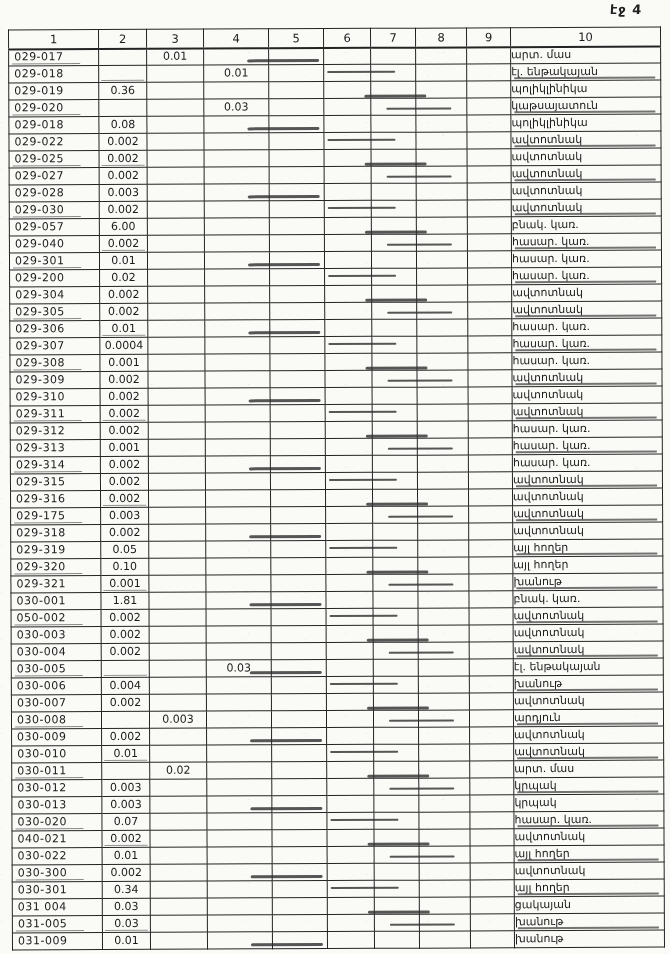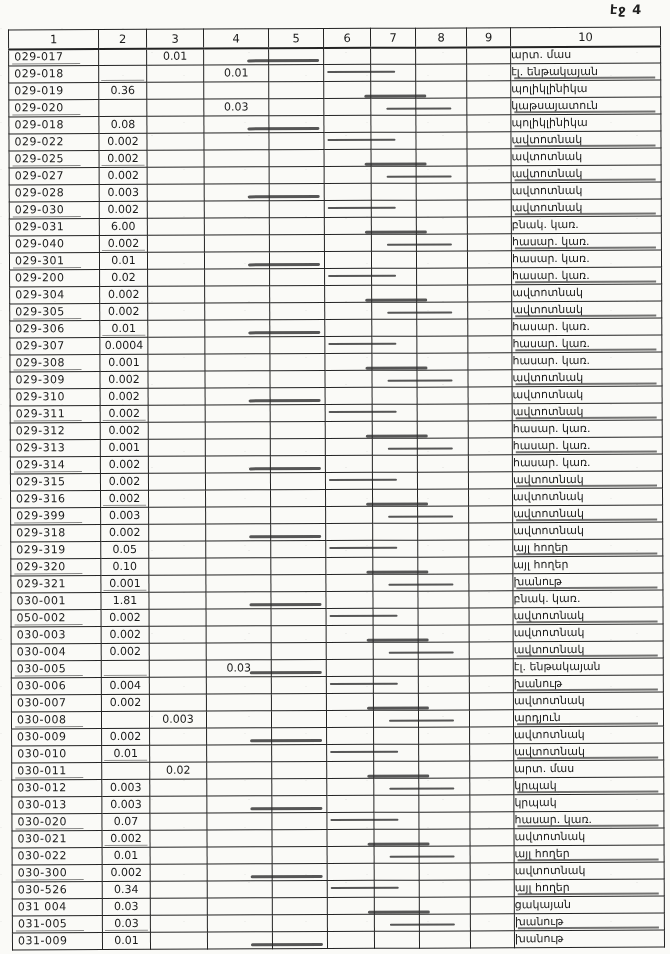--- a/index.html
+++ b/index.html
@@ -243,21 +243,21 @@
           <td class="c5"></td>
           <td class="c6">
             <i class="streak s1"></i>
           </td>
           <td class="c7"></td>
           <td class="c8"></td>
           <td class="c9"></td>
           <td class="c10"><span>ավտոտնակ</span></td>
         </tr>
         <tr>
-          <td class="c1"><span>029-031</span></td>
+          <td class="c1"><span>029-057</span></td>
           <td class="c2"><span>6.00</span></td>
           <td class="c3"></td>
           <td class="c4"></td>
           <td class="c5"></td>
           <td class="c6"></td>
           <td class="c7">
             <i class="streak s2"></i>
           </td>
           <td class="c8"></td>
           <td class="c9"></td>
@@ -481,21 +481,21 @@
           <td class="c5"></td>
           <td class="c6"></td>
           <td class="c7">
             <i class="streak s2"></i>
           </td>
           <td class="c8"></td>
           <td class="c9"></td>
           <td class="c10"><span>ավտոտնակ</span></td>
         </tr>
         <tr>
-          <td class="c1"><span>029-399</span></td>
+          <td class="c1"><span>029-175</span></td>
           <td class="c2"><span>0.003</span></td>
           <td class="c3"></td>
           <td class="c4"></td>
           <td class="c5"></td>
           <td class="c6"></td>
           <td class="c7"></td>
           <td class="c8">
             <i class="streak s3"></i>
           </td>
           <td class="c9"></td>
@@ -747,21 +747,21 @@
           <td class="c5"></td>
           <td class="c6">
             <i class="streak s1"></i>
           </td>
           <td class="c7"></td>
           <td class="c8"></td>
           <td class="c9"></td>
           <td class="c10"><span>հասար. կառ.</span></td>
         </tr>
         <tr>
-          <td class="c1"><span>030-021</span></td>
+          <td class="c1"><span>040-021</span></td>
           <td class="c2"><span>0.002</span></td>
           <td class="c3"></td>
           <td class="c4"></td>
           <td class="c5"></td>
           <td class="c6"></td>
           <td class="c7">
             <i class="streak s2"></i>
           </td>
           <td class="c8"></td>
           <td class="c9"></td>
@@ -789,21 +789,21 @@
           <td class="c5">
             <i class="streak s0"></i>
           </td>
           <td class="c6"></td>
           <td class="c7"></td>
           <td class="c8"></td>
           <td class="c9"></td>
           <td class="c10"><span>ավտոտնակ</span></td>
         </tr>
         <tr>
-          <td class="c1"><span>030-526</span></td>
+          <td class="c1"><span>030-301</span></td>
           <td class="c2"><span>0.34</span></td>
           <td class="c3"></td>
           <td class="c4"></td>
           <td class="c5"></td>
           <td class="c6">
             <i class="streak s1"></i>
           </td>
           <td class="c7"></td>
           <td class="c8"></td>
           <td class="c9"></td>

